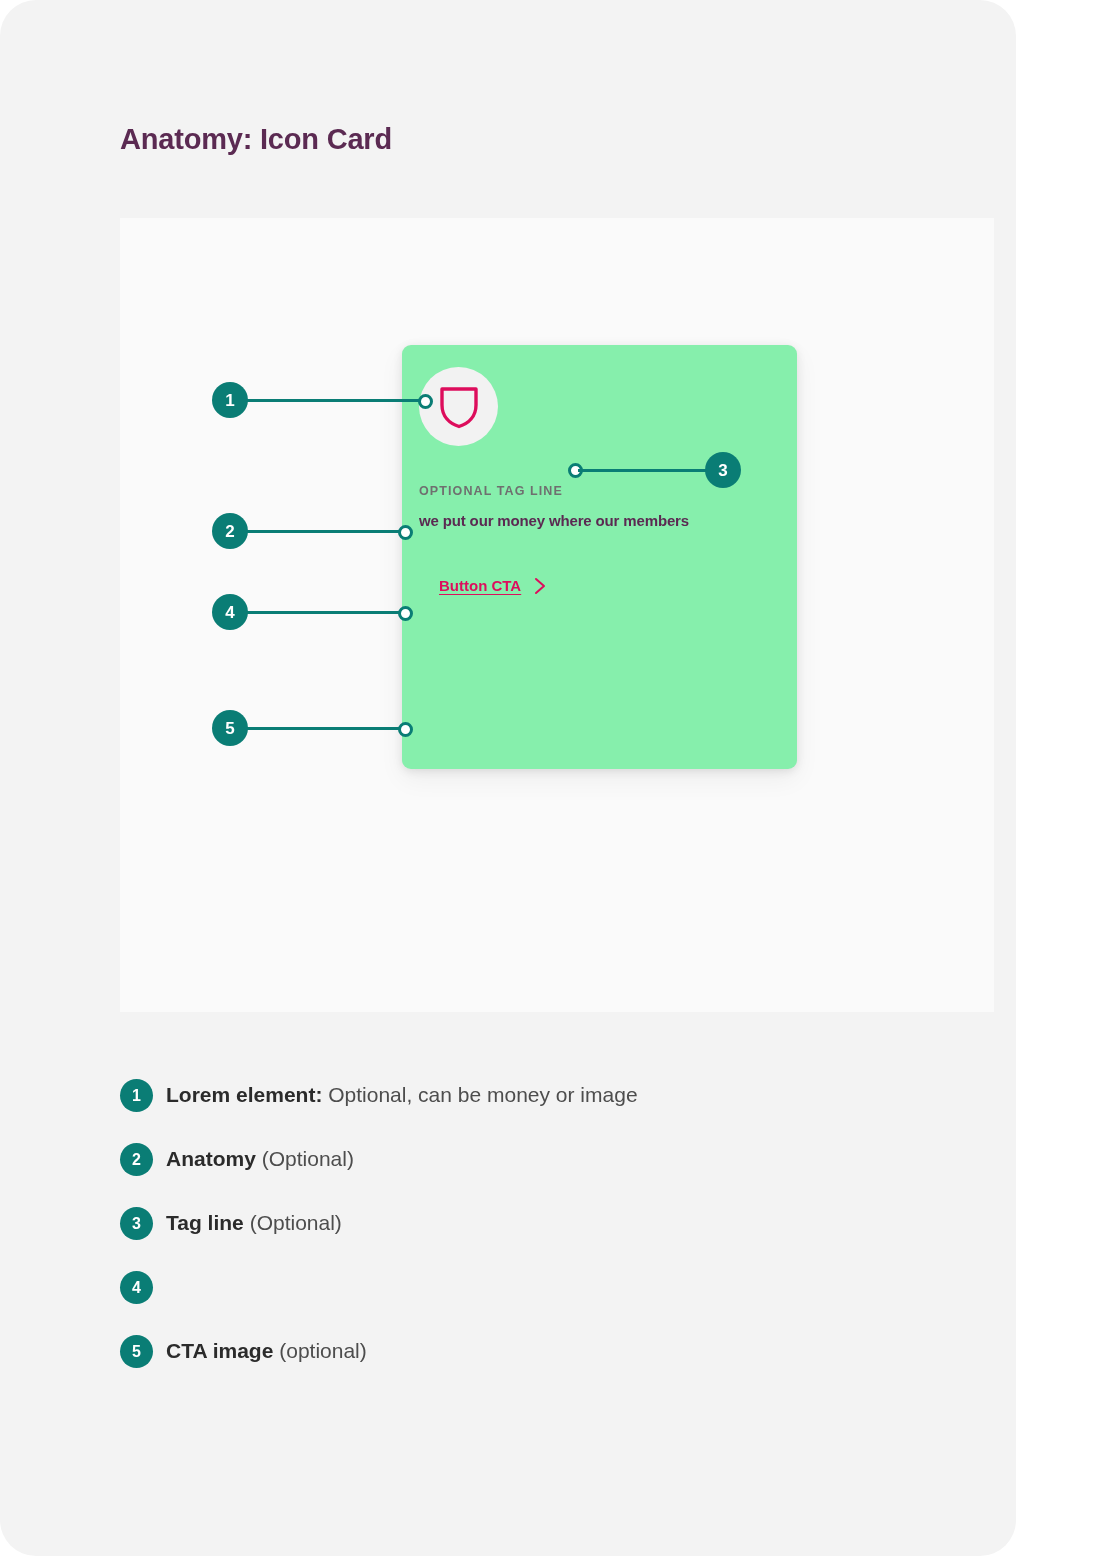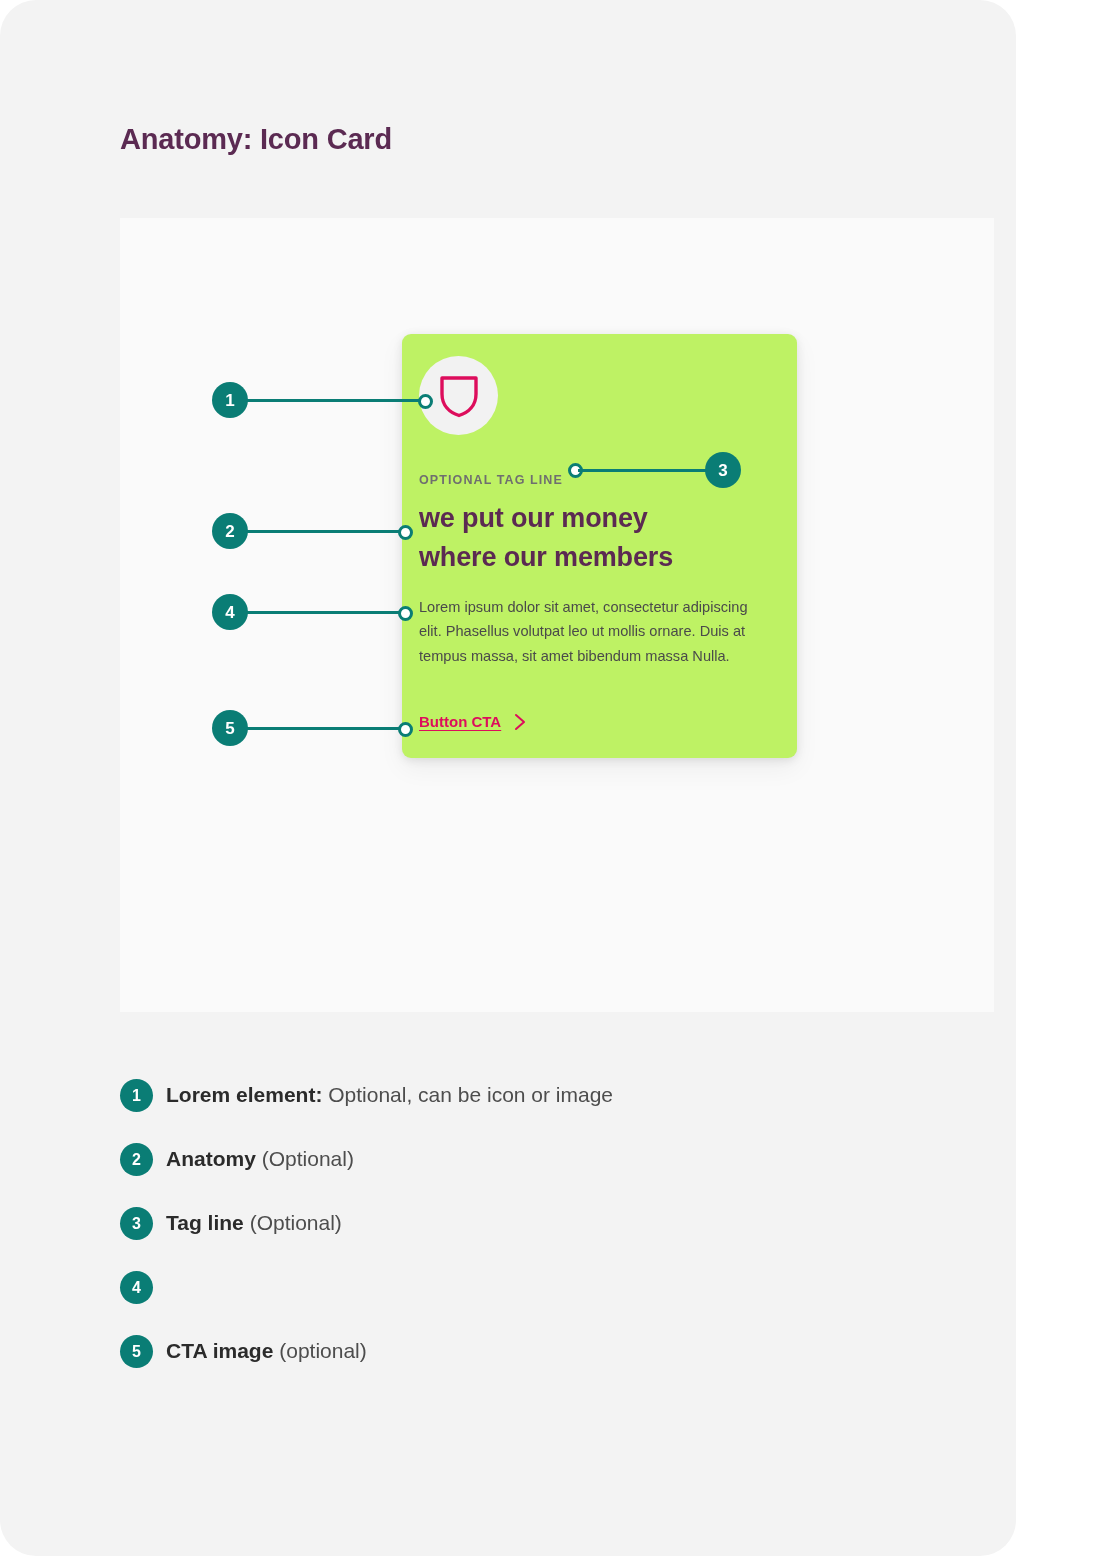--- a/index.html
+++ b/index.html
@@ -42,24 +42,24 @@
     top: 218px;
     width: 874px;
     height: 794px;
     background: #fafafa;
   }
 
   
   #icon-card {
     position: absolute;
     left: 402px;
-    top: 334px;
+    top: 345px;
     width: 395px;
     height: 424px;
-    background: #bef264;
+    background: #86efac;
     border-radius: 9px;
     box-shadow: 0 2px 10px rgba(0,0,0,0.10), 0 10px 26px rgba(0,0,0,0.055);
     box-sizing: border-box;
   }
   .card-inner {
     position: absolute;
     left: 17px;
     right: 17px;
     top: 22px;
   }
@@ -78,21 +78,21 @@
     margin-top: 38px;
     font-size: 12.5px;
     font-weight: bold;
     letter-spacing: 1.1px;
     color: #6f6f6f;
     text-transform: uppercase;
     white-space: nowrap;
   }
   #card-heading {
     margin-top: 12px;
-    font-size: 27px;
+    font-size: 15px;
     font-weight: bold;
     line-height: 1.46;
     color: #5b2a52;
     letter-spacing: -0.15px;
     max-width: 290px;
   }
   #card-paragraph {
     margin-top: 17px;
     font-size: 14.6px;
     line-height: 1.68;
@@ -101,20 +101,21 @@
   }
   #card-cta {
     margin-top: 45px;
     display: inline-flex;
     align-items: flex-start;
     gap: 13px;
     color: #dd0d5c;
     font-size: 15px;
     font-weight: bold;
     cursor: pointer;
+    margin-left: 20px;
   }
   #card-cta .cta-text {
     text-decoration: underline;
     text-underline-offset: 3px;
   }
   #card-cta svg { display: block; }
 
   
   .callout { position: absolute; }
   .callout-badge {
@@ -206,21 +207,20 @@
           <svg width="42" height="44" viewBox="0 0 42 44" fill="none">
             <path d="M4 4 H38 V20 C38 31.5 30.5 38.5 21 41.5 C11.5 38.5 4 31.5 4 20 Z" stroke="#dd0d5c" stroke-width="3.4" stroke-linejoin="round" fill="none"></path>
           </svg>
         </span>
       </div>
 
       <div id="card-tagline">OPTIONAL TAG LINE</div>
 
       <div id="card-heading">we put our money where our members</div>
 
-      <div id="card-paragraph">Lorem ipsum dolor sit amet, consectetur adipiscing elit. Phasellus volutpat leo ut mollis ornare. Duis at tempus massa, sit amet bibendum massa Nulla.</div>
 
       <div id="card-cta">
         <span class="cta-text">Button CTA</span>
         <span>
           <svg width="12" height="18" viewBox="0 0 12 18" fill="none">
             <path d="M2 2 L10 9 L2 16" stroke="#dd0d5c" stroke-width="2" stroke-linecap="round" stroke-linejoin="round"></path>
           </svg>
         </span>
       </div>
 
@@ -256,21 +256,21 @@
     <div class="callout-line" style="left:246px; top:726.5px; width:160px;"></div>
     <div class="callout-ring" style="left:398px; top:722px;"></div>
   </div>
 
   <div id="legend">
 
     <div class="legend-row">
       <div class="legend-badge">1</div>
       <div class="legend-text">
         <span class="strong">Lorem element:</span>
-        <span class="muted">Optional, can be icon or image</span>
+        <span class="muted">Optional, can be money or image</span>
       </div>
     </div>
 
     <div class="legend-row">
       <div class="legend-badge">2</div>
       <div class="legend-text">
         <span class="strong">Anatomy</span>
         <span class="muted">(Optional)</span>
       </div>
     </div>

